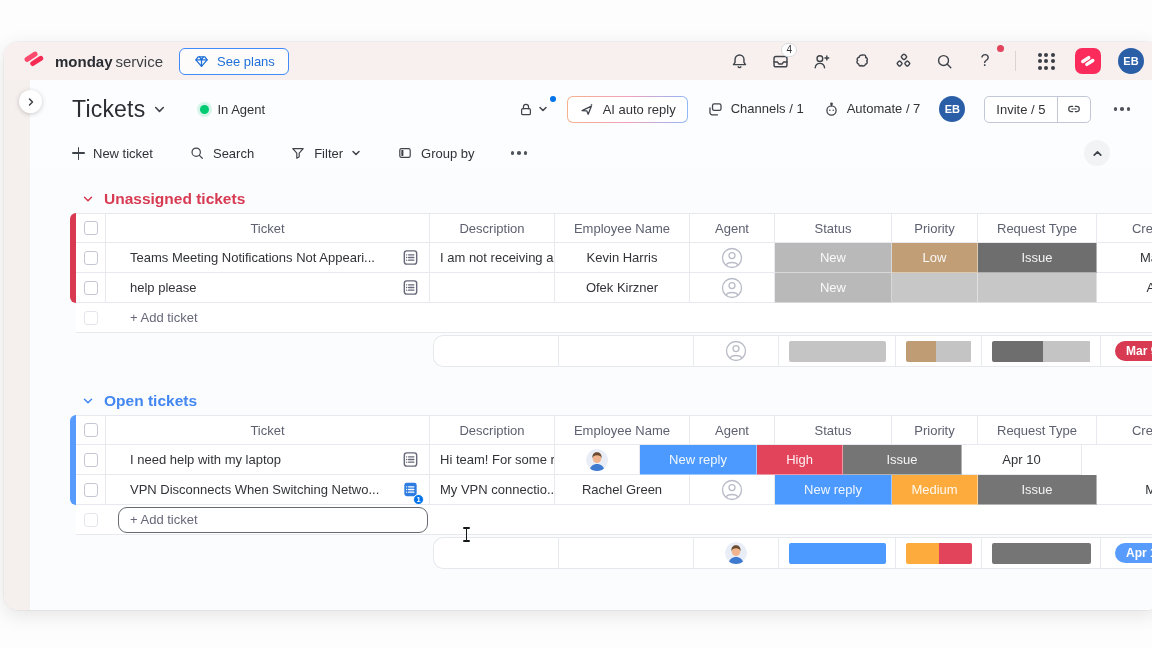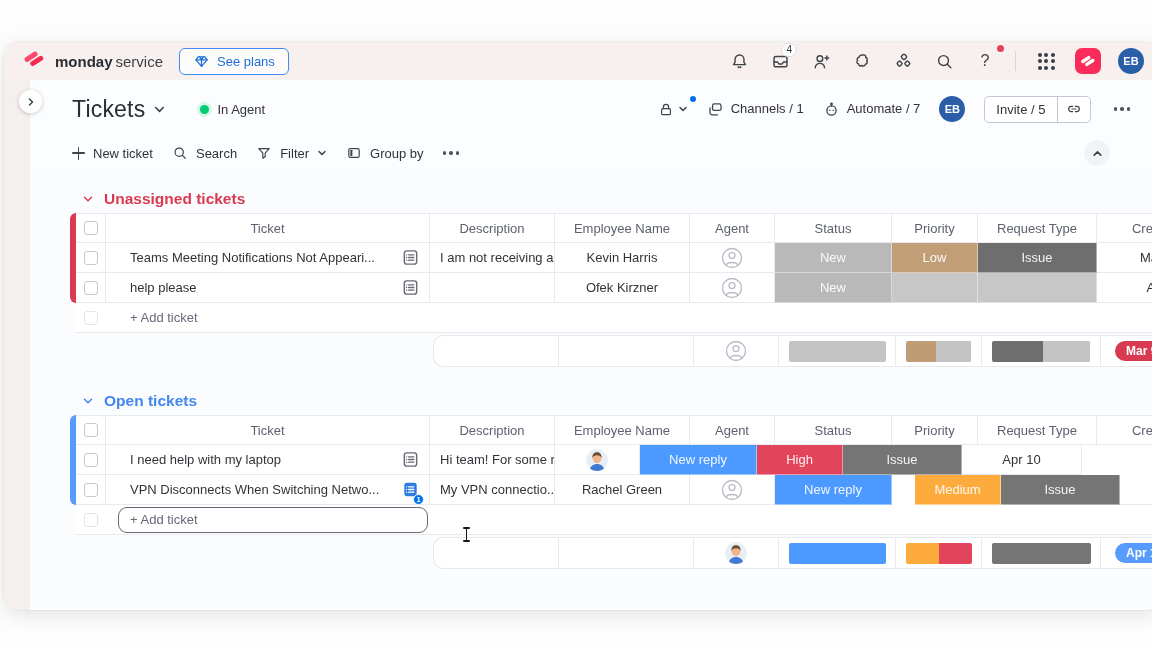--- a/index.html
+++ b/index.html
@@ -47,21 +47,21 @@
 .hdots{display:flex;gap:3px;padding:4px;cursor:pointer}
 .hdots i,.tabdots i,.tooldots i{width:3.5px;height:3.5px;border-radius:50%;background:#50545c}
 
 .tabs{display:flex;align-items:flex-end;gap:36px;margin:4px 26px 0 42px;border-bottom:1px solid #eaecf1;height:29px;flex:none}
 .tab{font-size:13px;color:#3c4047;padding:0 2px 9px;display:flex;gap:9px;align-items:center;position:relative;cursor:pointer;white-space:nowrap}
 .tab.active{font-weight:400;color:#2b2d33}
 .tab.active::after{content:"";position:absolute;left:-6px;right:-6px;bottom:-1px;height:3px;border-radius:2px;background:#1173e6}
 .tabdots{display:flex;gap:2.5px}
 .tab-add{font-size:16px;color:#50545c;padding-bottom:8px;cursor:pointer}
 
-.toolbar{display:flex;align-items:center;gap:19px;margin:10px 26px 0 42px;height:30px;font-size:13px;color:#2f3238;flex:none}
+.toolbar{display:flex;align-items:center;gap:36px;margin:10px 26px 0 42px;height:30px;font-size:13px;color:#2f3238;flex:none}
 .titem{display:flex;align-items:center;gap:8px;cursor:pointer;white-space:nowrap}
 .plusicon{position:relative;width:13px;height:13px}
 .plusicon::before{content:"";position:absolute;left:0;right:0;top:5.5px;height:1.8px;background:#3f434a;border-radius:1px}
 .plusicon::after{content:"";position:absolute;top:0;bottom:0;left:5.5px;width:1.8px;background:#3f434a;border-radius:1px}
 .tooldots{display:flex;gap:3px;cursor:pointer}
 .collapse-btn{margin-left:auto;margin-right:24px;width:26px;height:26px;border-radius:50%;background:#f2f3f5;border:none;display:flex;align-items:center;justify-content:center;cursor:pointer}
 
 .content{flex:1;padding-left:40px;overflow:hidden;background:#fbfcfd}
 .group{margin-top:22px}
 .g2{margin-top:26px}
@@ -219,20 +219,29 @@
           <div class="lockwrap">
             <svg class="i" width="16" height="17" viewBox="0 0 20 20">
                 <rect x="4.5" y="9" width="11" height="7.5" rx="1.6"></rect>
                 <path d="M6.8 9V6.8a3.2 3.2 0 0 1 6.4 0V9"></path>
               </svg>
             <svg class="i" width="10" height="10" viewBox="0 0 10 10">
                 <path d="M2 3.5l3 3 3-3"></path>
               </svg>
             <span class="bluedot"></span>
           </div>
+          <div class="ai-btn">
+            <div class="ai-inner">
+              <svg class="i" width="17" height="17" viewBox="0 0 20 20">
+                  <path d="M3.6 11.3L14.6 6l-3.8 9.6-1.7-4z"></path>
+                  <path d="M14.8 3l.4 1.2 1.2.4-1.2.4-.4 1.2-.4-1.2-1.2-.4 1.2-.4z" fill="#3f434a" stroke="none"></path>
+                </svg>
+              <span>AI auto reply</span>
+            </div>
+          </div>
           <div class="hbtn">
             <svg class="i" width="17" height="17" viewBox="0 0 20 20">
                 <rect x="6.5" y="3.5" width="10" height="7.5" rx="2"></rect>
                 <path d="M3.5 8.2v5.4a2.6 2.6 0 0 0 2.6 2.6h6.2"></path>
               </svg>
             <span>Channels / 1</span>
           </div>
           <div class="hbtn">
             <svg class="i" width="17" height="17" viewBox="0 0 20 20">
                 <circle cx="10" cy="11.2" r="5.4"></circle>
@@ -508,21 +517,21 @@
               <div class="cell c-agent">
                 <svg class="personph" width="22" height="22" viewBox="0 0 22 22">
                     <g stroke="#b9bcc7" fill="none" stroke-width="1.3">
                       <circle cx="11" cy="11" r="9.5"></circle>
                       <circle cx="11" cy="8.6" r="3"></circle>
                       <path d="M5.2 18.2c1.2-3.6 10.4-3.6 11.6 0"></path>
                     </g>
                   </svg>
               </div>
               <div class="cell c-status pill-cell" style="background-color: rgb(76, 154, 255);">New reply</div>
-              <div class="cell c-pri pill-cell" style="background-color: rgb(253, 171, 61); margin-left: 23px;">Medium</div>
+              <div class="cell c-pri pill-cell" style="background-color: rgb(253, 171, 61);">Medium</div>
               <div class="cell c-req pill-cell" style="background-color: rgb(117, 117, 117);">Issue</div>
               <div class="cell c-date">Mar</div>
             </div>
 
             <div class="trow addrow" style="width:1141px;border-bottom:1px solid #e7e9ee;position:relative;">
               <span class="ring"></span>
               <div class="cell c-check faded" style="border-bottom:none">
                   <span class="chk"></span>
                 </div>
               <div class="cell addlbl" style="border-bottom:none">+ Add ticket</div>

